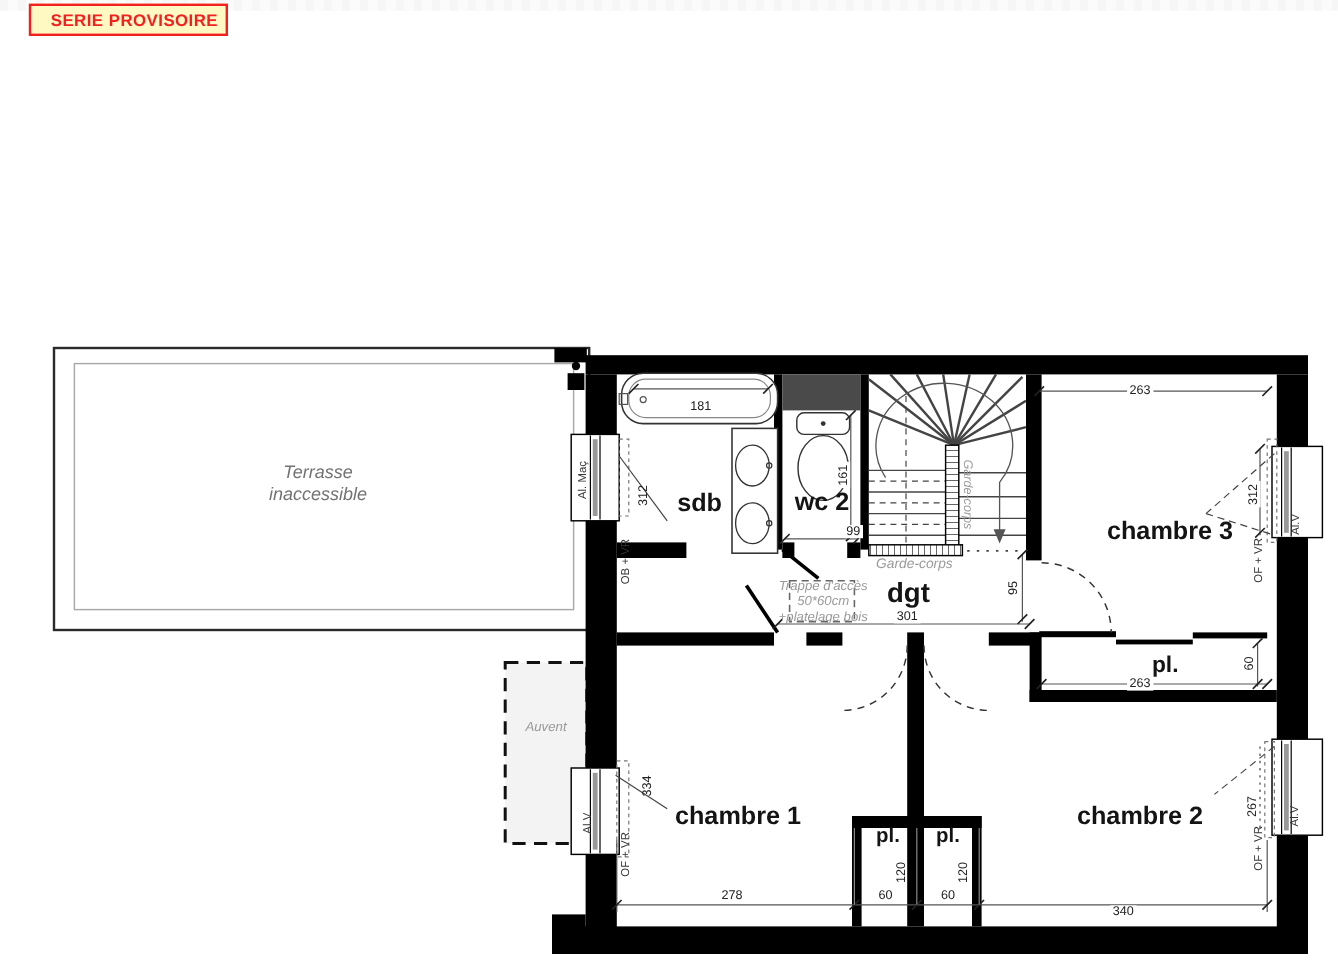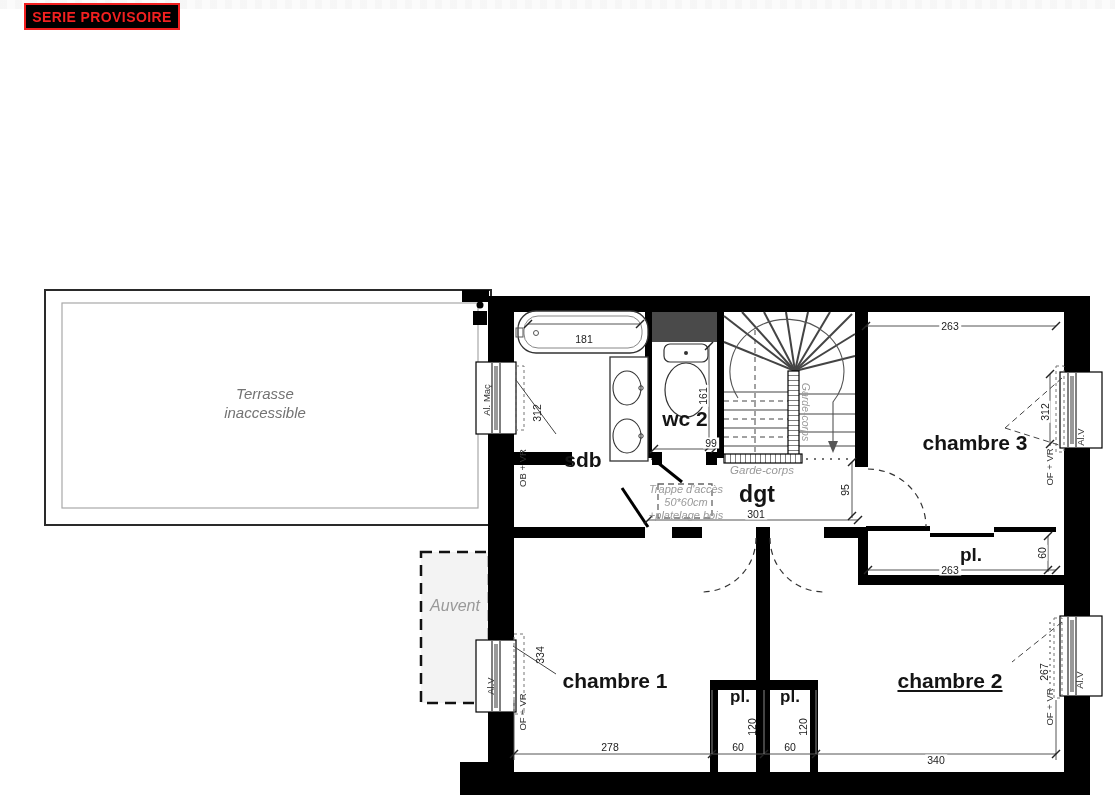--- a/index.html
+++ b/index.html
@@ -1,37 +1,37 @@
 <!DOCTYPE html>
 <html><head>
 <meta charset="utf-8">
 <style>
   html,body{margin:0;padding:0;background:#fff;font-family:"Liberation Sans",sans-serif;}
   .canvas{position:relative;width:1115px;height:800px;background:#ffffff;overflow:hidden;}
   .topstrip{position:absolute;left:0;top:0;width:1115px;height:9px;
     background:repeating-linear-gradient(90deg,#f4f4f4 0 7px,#fafafa 7px 15px);opacity:.8;}
   .stamp{position:absolute;left:24px;top:3px;width:152px;height:23px;border:2px solid #f22020;
-    background:#000000;display:flex;align-items:center;justify-content:center;}
+    background:#fef9c3;display:flex;align-items:center;justify-content:center;padding-left:10px;}
   .stamp span{color:#f22020;font-weight:bold;font-size:14px;letter-spacing:.4px;white-space:nowrap;}
   svg{position:absolute;left:0;top:0;}
   .lbl{position:absolute;transform:translate(-50%,-50%);font-weight:bold;color:#141414;white-space:nowrap;}
   .sz21{font-size:21px;} .sz23{font-size:23px;} .sz19{font-size:19px;} .sz17{font-size:17px;}
   .dim{position:absolute;transform:translate(-50%,-50%);font-size:10.5px;color:#222;
     background:#fff;padding:0 2px;white-space:nowrap;line-height:11px;}
   .dimv{transform:translate(-50%,-50%) rotate(-90deg);}
   .winlbl{position:absolute;transform:translate(-50%,-50%) rotate(-90deg);font-size:9.5px;color:#333;
     white-space:nowrap;background:transparent;}
   .ann{position:absolute;transform:translate(-50%,-50%);color:#9a9a9a;font-style:italic;
     font-size:11.5px;white-space:nowrap;}
   .annv{transform:translate(-50%,-50%) rotate(90deg);}
   .terr{position:absolute;transform:translate(-50%,-50%);color:#737373;font-style:italic;
     font-size:15px;text-align:center;line-height:19px;white-space:nowrap;}
   .trappe{position:absolute;transform:translate(-50%,-50%);color:#9a9a9a;font-style:italic;
     font-size:11px;text-align:center;line-height:13px;white-space:nowrap;}
-  .auv{position:absolute;transform:translate(-50%,-50%);color:#999;font-style:italic;font-size:16px;}
+  .auv{position:absolute;transform:translate(-50%,-50%);color:#999;font-style:italic;font-size:11px;}
 </style>
 </head>
 <body>
 
 <div class="canvas">
 
   <div class="topstrip"></div>
 
   <svg width="1115" height="800" viewBox="0 0 1115 800">
     <defs>
@@ -233,25 +233,25 @@
   </svg>
 
   <div class="stamp">
     <span>SERIE PROVISOIRE</span>
   </div>
 
   <div class="terr" style="left:265px;top:403px;">
     <div>Terrasse</div>
     <div>inaccessible</div>
   </div>
-  <div class="lbl sz21" style="left:583px;top:420px;margin-top:40px;">sdb</div>
+  <div class="lbl sz21" style="left:583px;top:420px;">sdb</div>
   <div class="lbl sz21" style="left:685px;top:419px;">wc 2</div>
   <div class="lbl sz23" style="left:757px;top:494px;">dgt</div>
   <div class="lbl sz21" style="left:615px;top:681px;">chambre 1</div>
-  <div class="lbl sz21" style="left:950px;top:681px;text-decoration:underline;">chambre 2</div>
+  <div class="lbl sz21" style="left:950px;top:681px;">chambre 2</div>
   <div class="lbl sz21" style="left:975px;top:443px;">chambre 3</div>
   <div class="lbl sz19" style="left:971px;top:555px;">pl.</div>
   <div class="lbl sz17" style="left:740px;top:697px;">pl.</div>
   <div class="lbl sz17" style="left:790px;top:697px;">pl.</div>
   <div class="auv" style="left:455px;top:606px;">Auvent</div>
 
   <div class="ann" style="left:762px;top:470px;">Garde-corps</div>
   <div class="ann annv" style="left:806px;top:412px;font-size:10.5px;">Garde-corps</div>
   <div class="trappe" style="left:686px;top:502px;">
     <div>Trappe d'accès</div>

